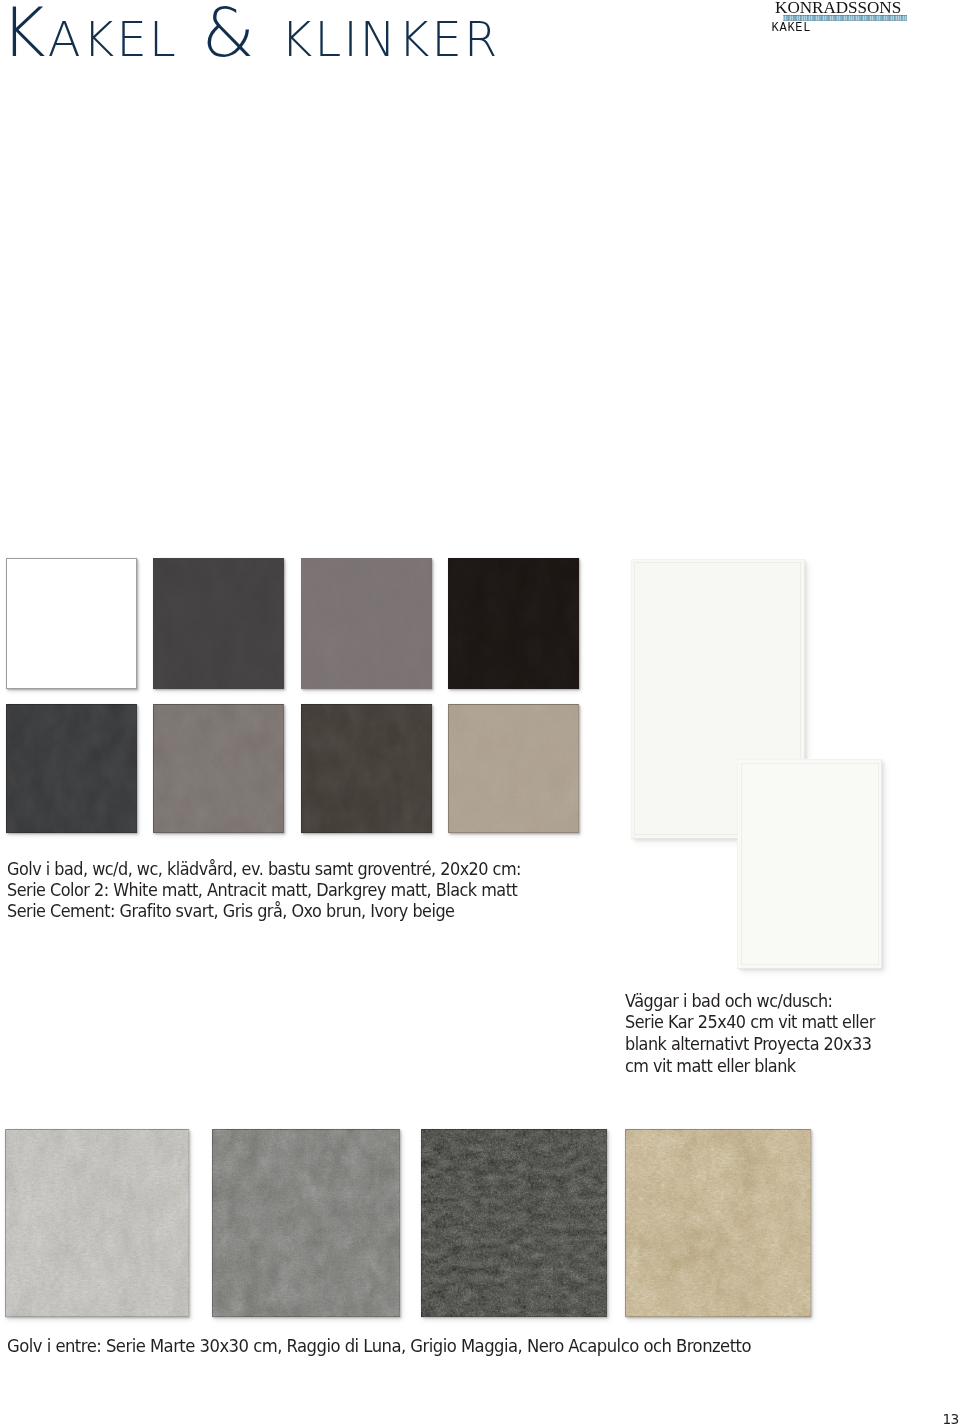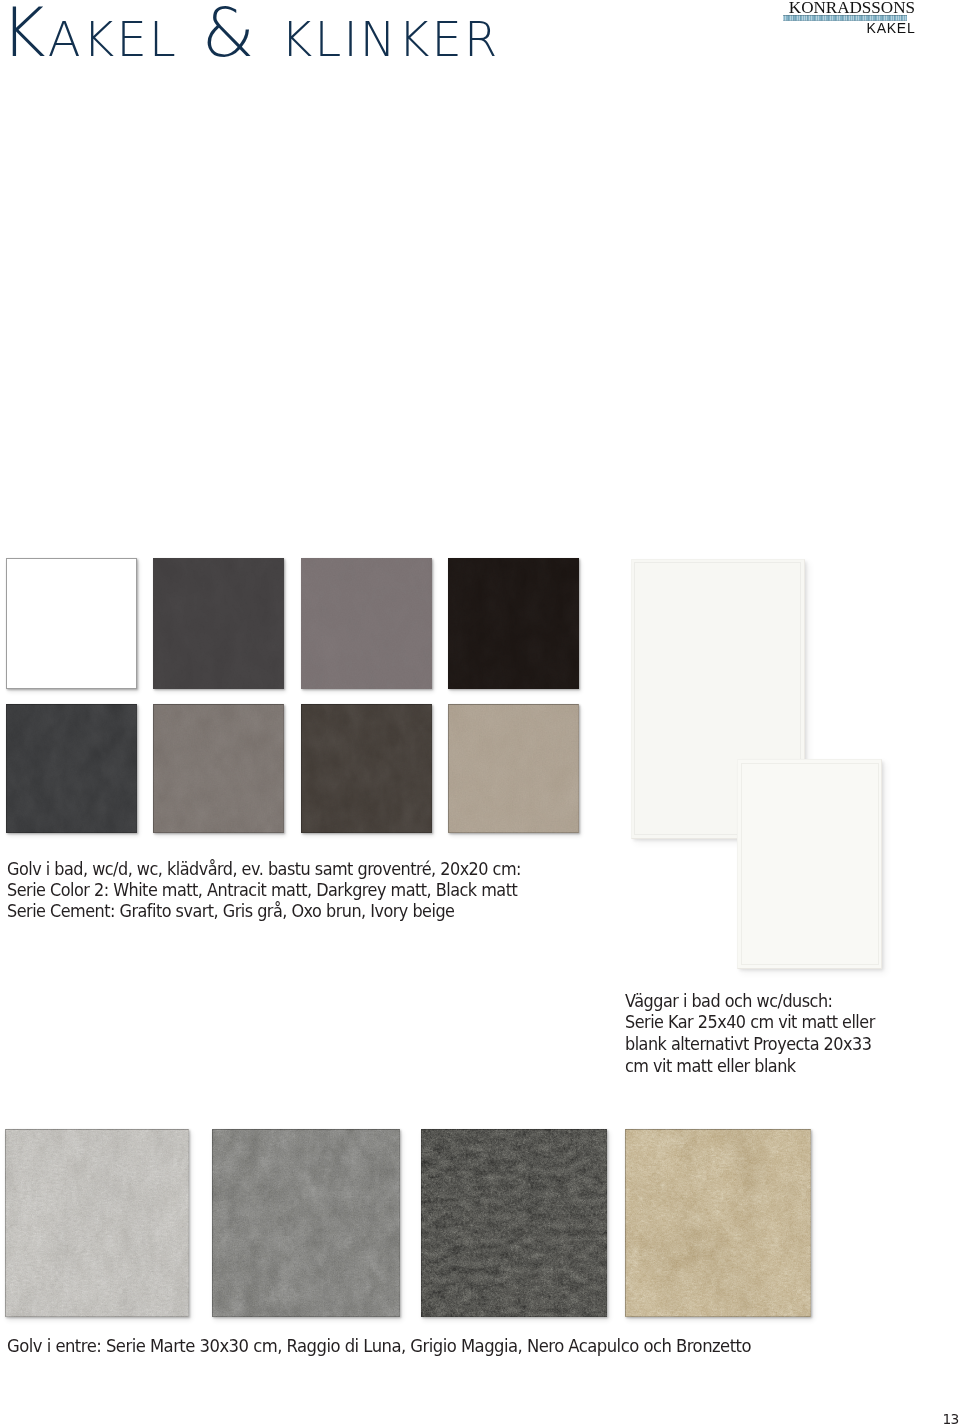--- a/index.html
+++ b/index.html
@@ -8,35 +8,35 @@
        font-family:"Liberation Sans",sans-serif;overflow:hidden;position:relative;
        -webkit-font-smoothing:antialiased;}
   .page{position:absolute;left:0;top:0;width:960px;height:1005px;background:#fff;}
 
   
   .title{position:absolute;left:1px;top:-2px;color:#12304e;
          font-family:"DejaVu Sans",sans-serif;
          font-size:68px;font-weight:300;letter-spacing:2.2px;
          line-height:70px;white-space:nowrap;font-variant:small-caps;}
 
-  .logo{position:absolute;left:773.5px;top:-1px;width:142px;text-align:right;
+  .logo{position:absolute;left:773.5px;top:-1px;width:142px;text-align:left;
         -webkit-font-smoothing:antialiased;}
   .logo-word{font-family:"Liberation Serif",serif;font-size:17.4px;
              letter-spacing:-0.05px;color:#121212;line-height:17px;white-space:nowrap;
              transform:scaleX(0.985);}
   .logo-band{height:6px;width:124px;margin:-1px auto 1px auto;background-color:#85b4c8;
              background-image:
                linear-gradient(to bottom, rgba(60,95,110,0.45) 0px, rgba(60,95,110,0.45) 1px,
                                rgba(0,0,0,0) 1px, rgba(0,0,0,0) 85%,
                                rgba(120,150,165,0.45) 85%, rgba(120,150,165,0.45) 100%),
                repeating-linear-gradient(to right,
                rgba(255,255,255,0.42) 0px, rgba(255,255,255,0.42) 0.75px,
                rgba(45,90,110,0.20) 0.75px, rgba(45,90,110,0.20) 1.1px,
                rgba(0,0,0,0) 1.1px, rgba(0,0,0,0) 2.35px);}
-  .logo-sub{font-family:Liberation Sans, sans-serif;font-size:14px;
+  .logo-sub{font-family:Liberation Mono, monospace;font-size:12px;
             letter-spacing:0.75px;color:#121212;line-height:12px;
             padding-left:0px;margin-left:-2px;transform:translateZ(0);}
 
   
   .tile{position:absolute;overflow:hidden;}
   .tile > svg{position:absolute;left:0;top:0;width:100%;height:100%;display:block;}
   .wall{border-top:1px solid #f2f2ee;border-left:1px solid #f3f3ef;
         border-right:1px solid #eceae5;border-bottom:1px solid #eae8e3;
         box-sizing:border-box;}
   .wall-inner{position:absolute;left:2.5px;top:2.5px;right:2.5px;bottom:2.5px;

